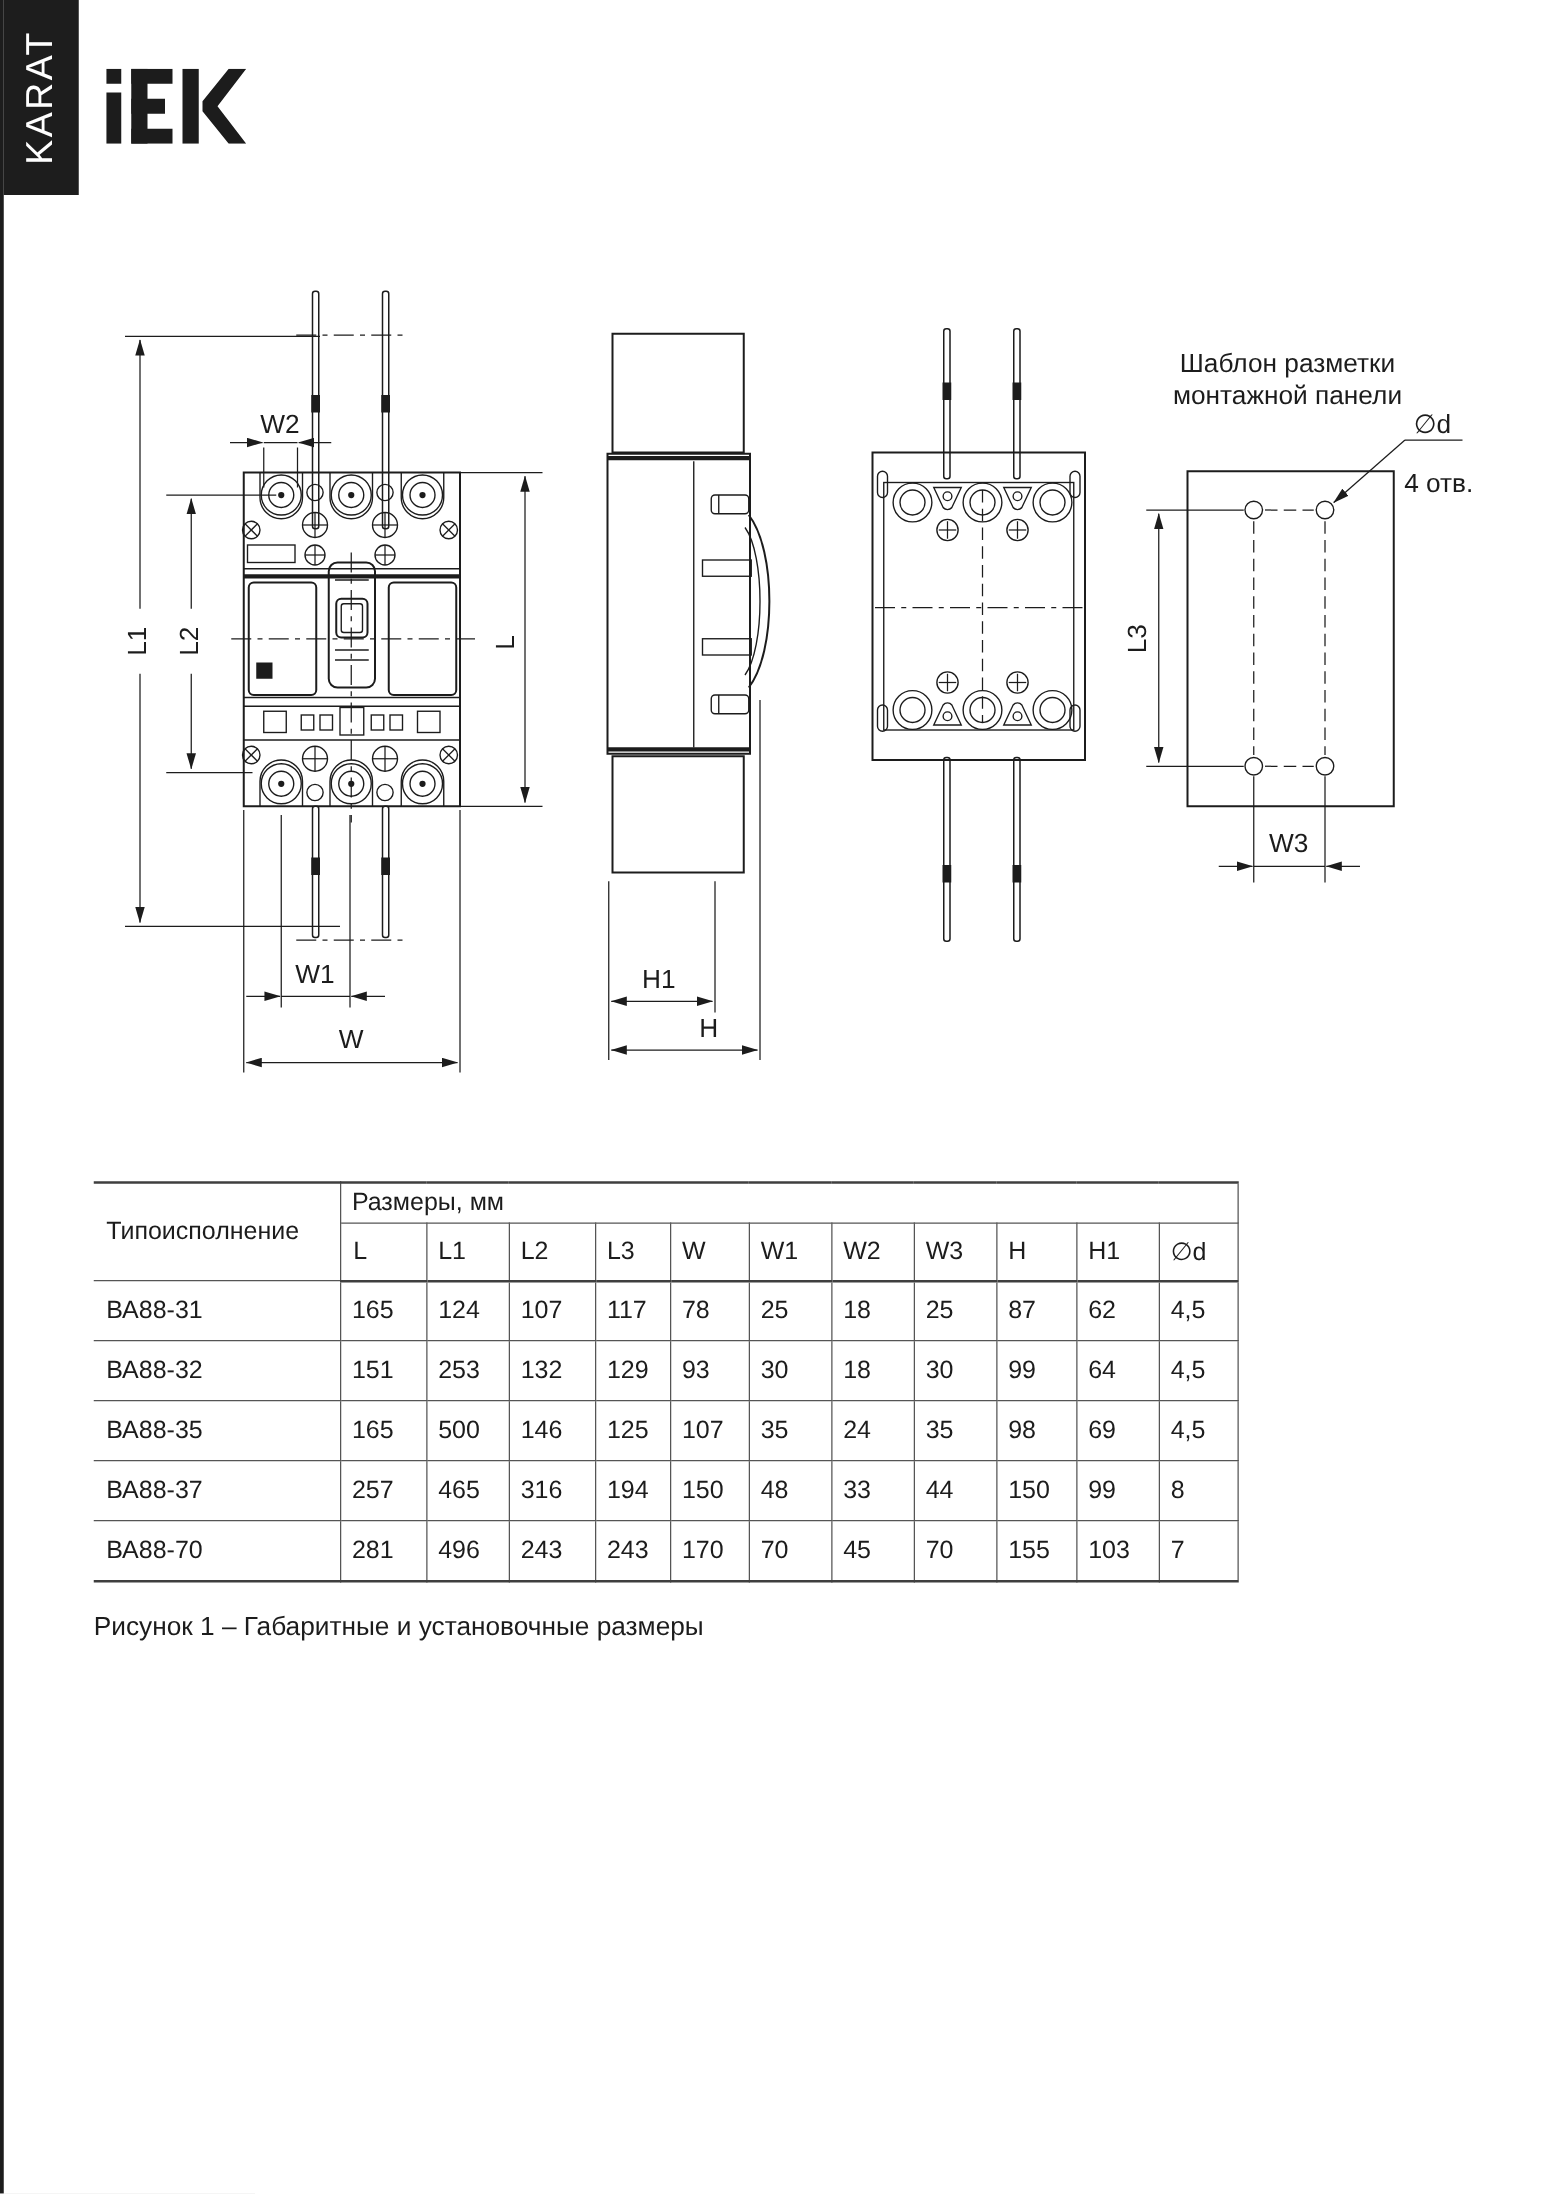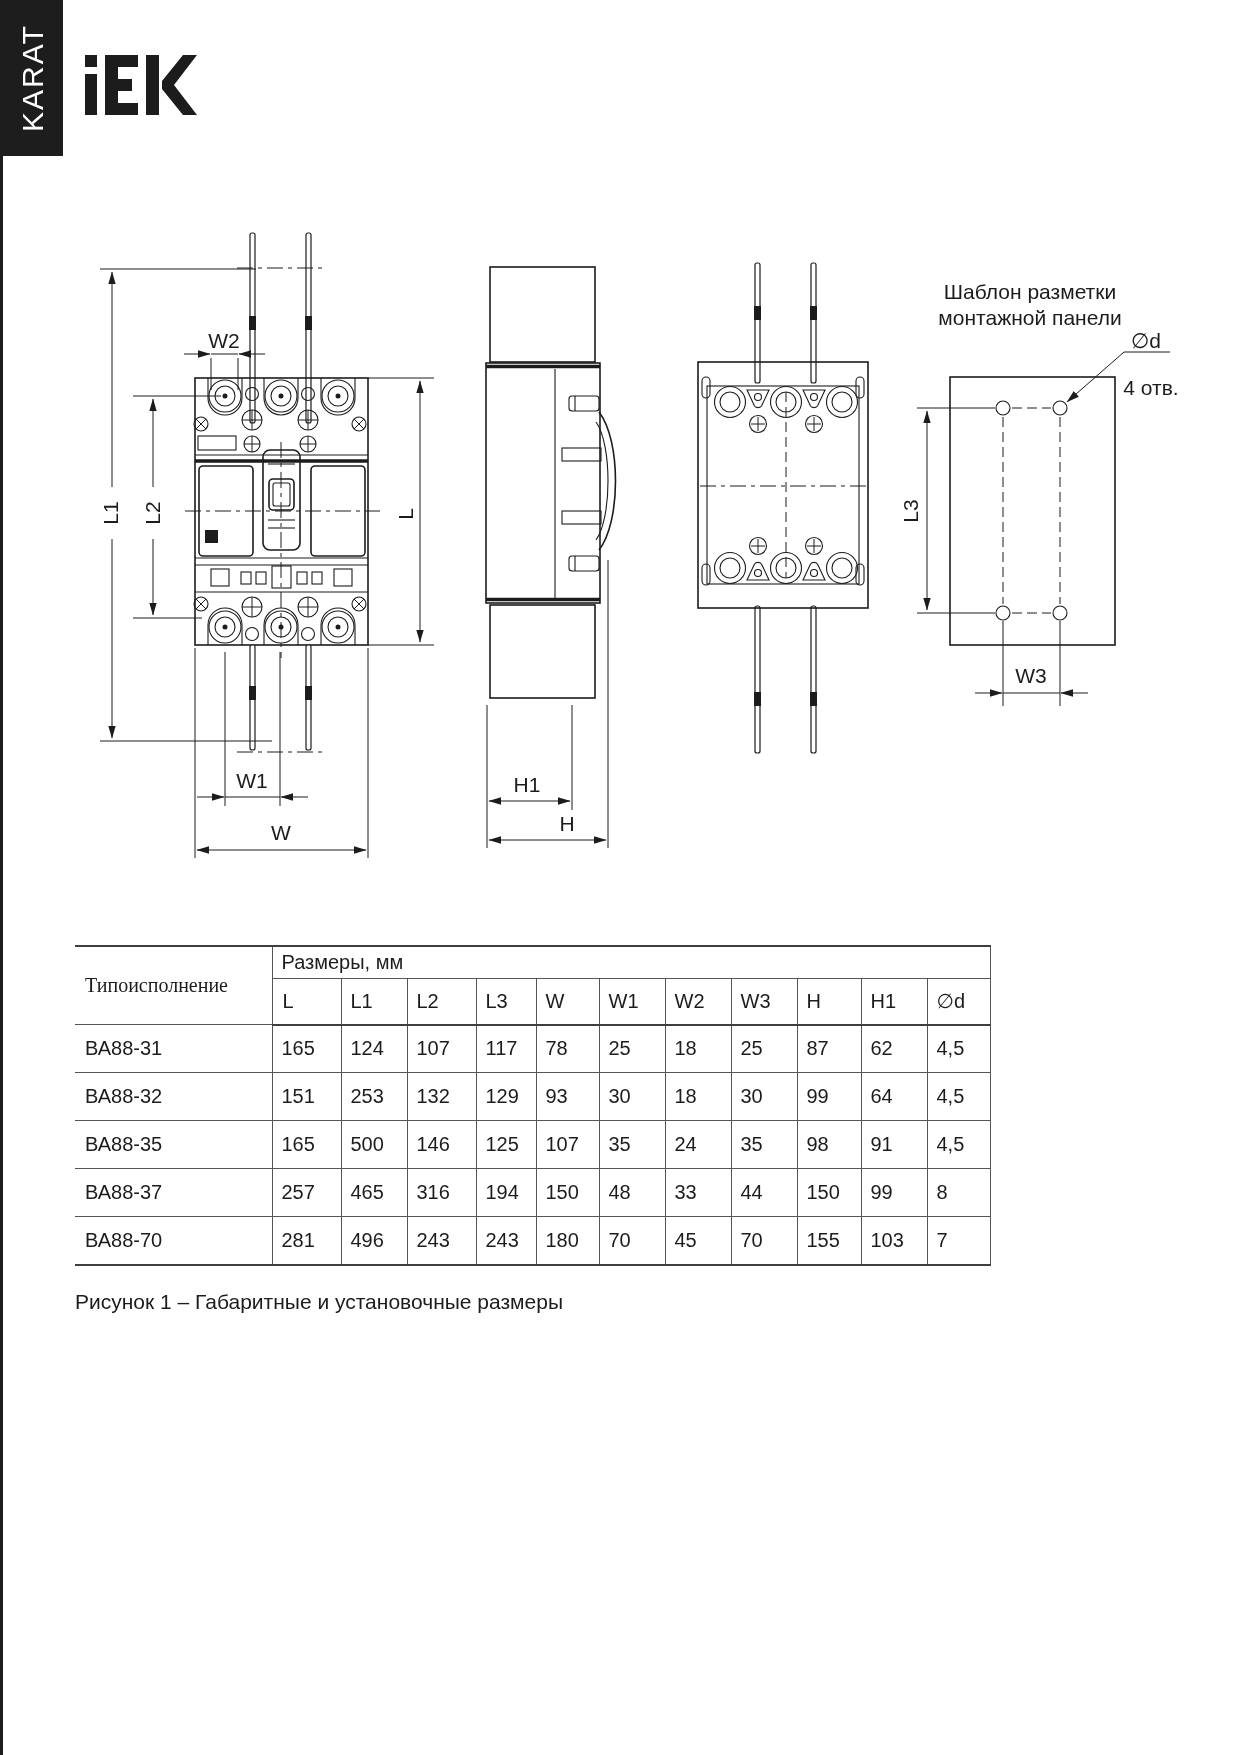--- a/index.html
+++ b/index.html
@@ -36,21 +36,21 @@
     border-top:2px solid #3f3f3f;border-bottom:2px solid #3f3f3f;
     font-size:20px;
   }
   table.dim th, table.dim td{
     border:1px solid #555555;font-weight:400;text-align:left;
     padding:0 0 0 9px;vertical-align:middle;white-space:nowrap;overflow:hidden;
   }
   table.dim th:first-child, table.dim td:first-child{border-left:none;padding-left:10px;}
   tr.h1{height:32px;}
   tr.h2 th{height:45px;border-bottom:2px solid #3f3f3f;}
-  th.c1{vertical-align:top;padding-top:4px;font-family:Liberation Serif, serif;}
+  th.c1{vertical-align:top;padding-top:4px;}
   tbody tr{height:48px;margin-top:40px;}
   .caption{position:absolute;left:75px;top:1290px;font-size:21px;}
 </style>
 </head>
 <body>
 
 <div class="page">
   <div class="left-rule"></div>
 
   <div class="karat-tab">
@@ -415,21 +415,21 @@
         <td>ВА88-35</td>
         <td>165</td>
         <td>500</td>
         <td>146</td>
         <td>125</td>
         <td>107</td>
         <td>35</td>
         <td>24</td>
         <td>35</td>
         <td>98</td>
-        <td>91</td>
+        <td>69</td>
         <td>4,5</td>
       </tr>
       <tr>
         <td>ВА88-37</td>
         <td>257</td>
         <td>465</td>
         <td>316</td>
         <td>194</td>
         <td>150</td>
         <td>48</td>
@@ -438,21 +438,21 @@
         <td>150</td>
         <td>99</td>
         <td>8</td>
       </tr>
       <tr>
         <td>ВА88-70</td>
         <td>281</td>
         <td>496</td>
         <td>243</td>
         <td>243</td>
-        <td>180</td>
+        <td>170</td>
         <td>70</td>
         <td>45</td>
         <td>70</td>
         <td>155</td>
         <td>103</td>
         <td>7</td>
       </tr>
     </tbody>
   </table>
 

